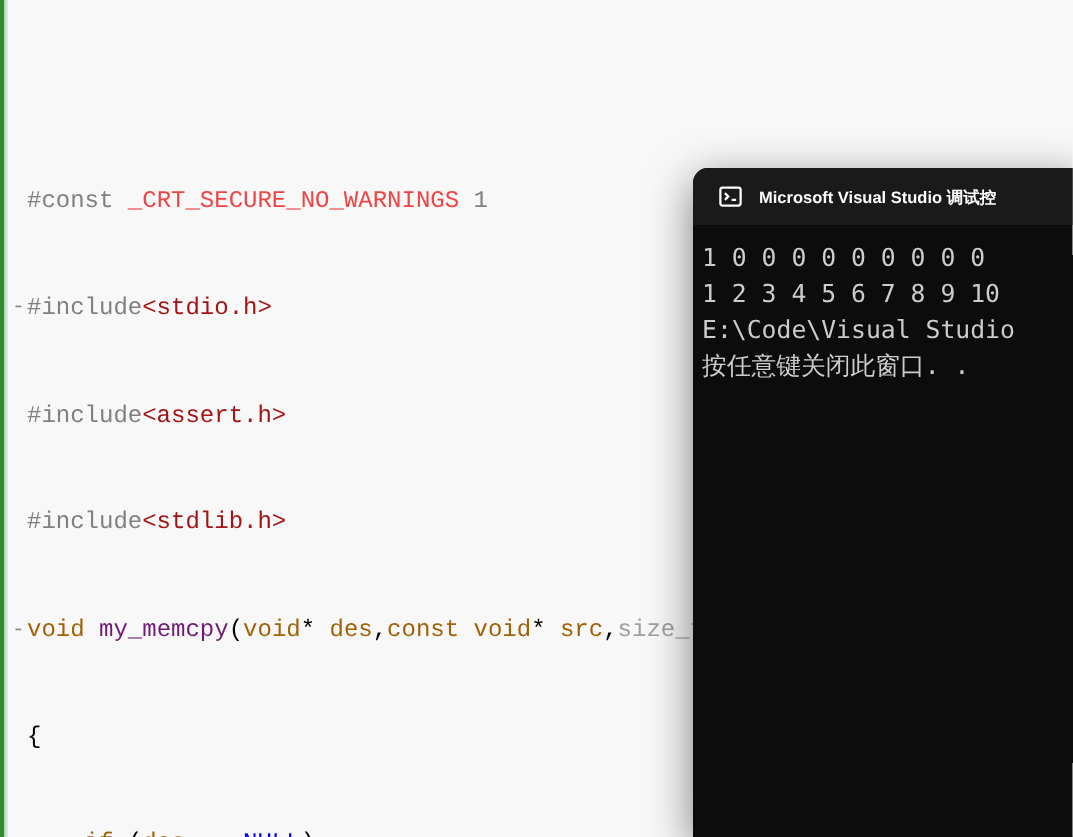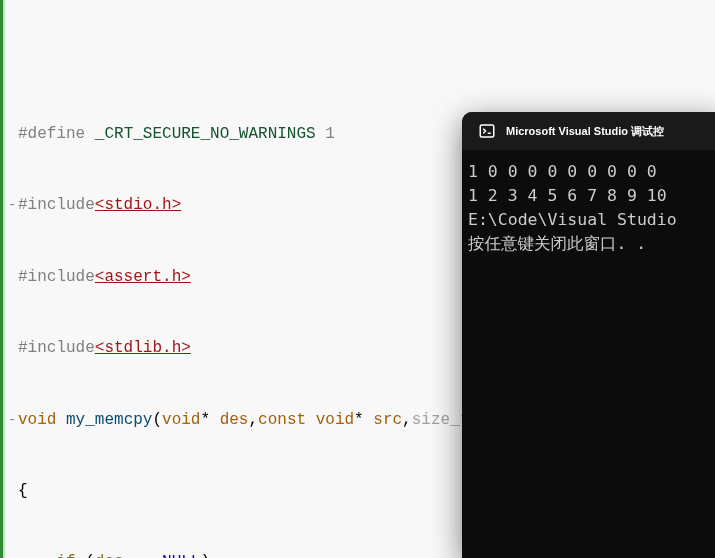--- a/index.html
+++ b/index.html
@@ -44,24 +44,24 @@
     color: #000;
   }
   .fold-mark {
     position: absolute;
     left: 4px;
     color: #888;
     font-size: 14px;
     user-select: none;
   }
   .t-directive { color: #808080; }
-  .t-macro { color: #14532d; }
-  .t-angle { color: #a31515; text-decoration: underline; }
+  .t-macro { color: #ef4444; }
+  .t-angle { color: #a31515; }
   .t-keyword { color: #a16207; }
-  .t-func { color: #0c4a6e; }
+  .t-func { color: #701a75; }
   .t-param { color: #a16207; }
   .t-null { color: #0000ff; }
   .t-dim { color: #a0a0a0; }
   
   .console {
     position: absolute;
     top: 112px;
     left: 462px;
     width: 260px;
     height: 446px;
@@ -101,21 +101,21 @@
     white-space: pre;
   }
 </style>
 </head>
 <body>
 
 <div class="editor">
   <div class="gutter-bar"></div>
   <div class="gutter-bar2"></div>
 
-  <div class="code-line"><span class="t-directive">#define</span><span> </span><span class="t-macro">_CRT_SECURE_NO_WARNINGS</span><span class="t-directive"> 1</span></div>
+  <div class="code-line"><span class="t-directive">#const</span><span> </span><span class="t-macro">_CRT_SECURE_NO_WARNINGS</span><span class="t-directive"> 1</span></div>
   <div class="code-line"><span class="fold-mark">-</span><span class="t-directive">#include</span><span class="t-angle">&lt;stdio.h&gt;</span></div>
   <div class="code-line"><span class="t-directive">#include</span><span class="t-angle">&lt;assert.h&gt;</span></div>
   <div class="code-line"><span class="t-directive">#include</span><span class="t-angle">&lt;stdlib.h&gt;</span></div>
   <div class="code-line"><span class="fold-mark">-</span><span class="t-keyword">void</span><span> </span><span class="t-func">my_memcpy</span><span>(</span><span class="t-keyword">void</span><span>* </span><span class="t-param">des</span><span>,</span><span class="t-keyword">const </span><span class="t-keyword">void</span><span>* </span><span class="t-param">src</span><span>,</span><span class="t-dim">size_t </span><span class="t-dim">num</span><span class="t-dim">)</span></div>
   <div class="code-line"><span>{</span></div>
   <div class="code-line"><span>    </span><span class="t-keyword">if</span><span> (</span><span class="t-param">des</span><span> == </span><span class="t-null">NULL</span><span>)</span></div>
   
   
   
   

